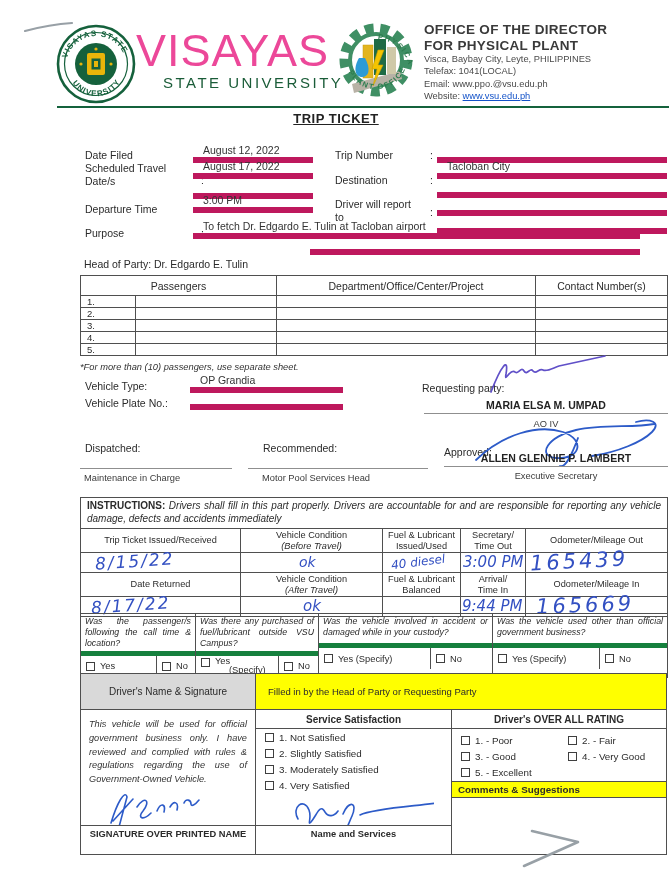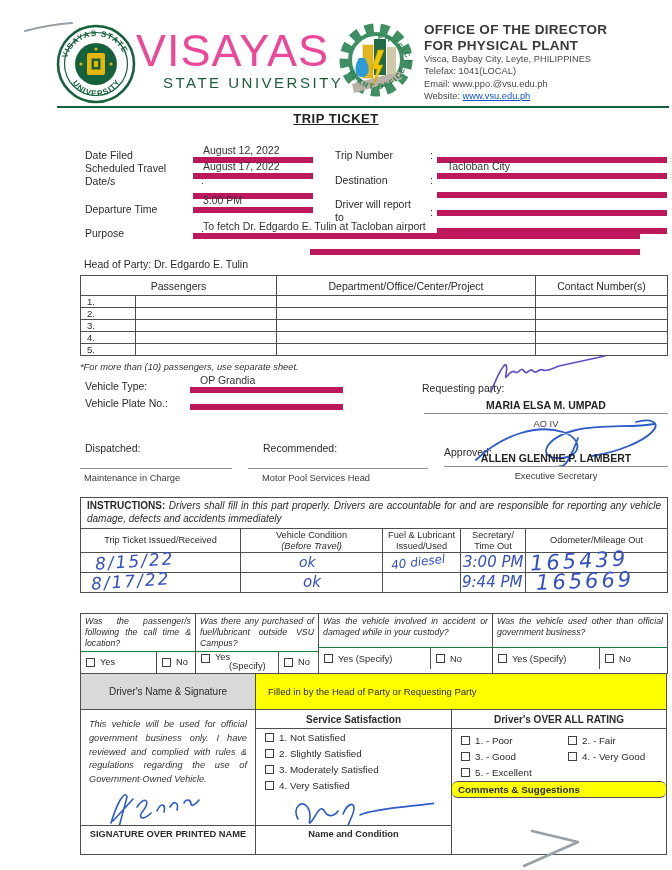--- a/index.html
+++ b/index.html
@@ -37,21 +37,21 @@
 
   .instr-text { font-size:10px; padding:2px 6px 3px 6px; line-height:1.25; text-align:justify; }
   .instr-text i { font-style:italic; }
   .log-head td { font-size:9.2px; text-align:center; height:23px; line-height:1.15; padding:1px; }
   .log-sub { font-style:italic; display:block; }
   .log-val td { height:20px; position:relative; }
 
   .hw { font-family:"DejaVu Sans", sans-serif; font-style:italic; color:#3350c2; white-space:nowrap; }
 
   .q-cell { padding:0 !important; vertical-align:top; }
-  .q-text { min-height:34px; border-bottom:1px solid #15803d; font-size:8.8px; font-style:italic;
+  .q-text { min-height:34px; border-bottom:5px solid #15803d; font-size:8.8px; font-style:italic;
             padding:2px 4px; line-height:1.25; text-align:justify; }
   .q-answers { display:flex; height:21px; }
   .q-yes { flex:1; border-right:1px solid #4f4f4f; display:flex; align-items:center;
            padding-left:5px; font-size:9.3px; }
   .q-no { display:flex; align-items:center; padding-left:5px; font-size:9.3px; }
   .q-yes-2line { line-height:1.05; }
   .q-yes-2line .sub { display:block; margin-left:14px; }
 
   .cb { display:inline-block; width:9px; height:9px; border:1.2px solid #3f3f3f;
         background:#fff; margin-right:5px; flex:0 0 auto; }
@@ -67,21 +67,21 @@
   .fb-c1 { width:175px; border-right:1px solid #4f4f4f; display:flex; flex-direction:column; position:relative; }
   .fb-c2 { width:196px; border-right:1px solid #4f4f4f; display:flex; flex-direction:column; position:relative; }
   .fb-c3 { flex:1; display:flex; flex-direction:column; }
   .cert { font-size:9.2px; font-style:italic; text-align:justify; line-height:1.5; padding:8px 8px 0 8px; color:#333; }
   .col-head { height:19px; border-bottom:1px solid #4f4f4f; display:flex; align-items:center;
               justify-content:center; font-size:10px; font-weight:bold; flex:0 0 auto; }
   .opt { display:flex; align-items:center; font-size:9.8px; padding:2.5px 0 2.5px 9px; }
   .rating-grid { display:grid; grid-template-columns:1fr 1fr; padding:3px 0 1px 0; }
   .rating-grid .opt { padding:2.5px 0 2.5px 9px; }
   .comments-head { background:#ffff00; border-top:1px solid #4f4f4f; border-bottom:1px solid #4f4f4f;
-                   font-size:9.8px; font-weight:bold; padding:2px 6px; flex:0 0 auto;border-radius:6px; }
+                   font-size:9.8px; font-weight:bold; padding:2px 6px; flex:0 0 auto; }
   .sig-caption { border-top:1px solid #4f4f4f; text-align:center; font-size:9.3px; font-weight:bold;
                  padding:3px 0 2px 0; flex:0 0 auto; }
   .fb-spacer { height:13px; flex:0 0 auto; }
   .push { margin-top:auto; }
 </style>
 </head>
 <body>
 
 <svg class="abs" style="left:24px;top:20px" width="50" height="16">
   <path d="M1,11 C16,7 32,4 48,3" stroke="#98a0a6" stroke-width="2.2" fill="none" stroke-linecap="round"></path>
@@ -284,20 +284,27 @@
         </td>
     <td>
           <span class="hw abs" style="left:8px;top:2px;font-size:12px;transform:rotate(-7deg)">40 diesel</span>
         </td>
     <td>
           <span class="hw abs" style="left:2px;top:0;font-size:15px">3:00 PM</span>
         </td>
     <td>
           <span class="hw abs" style="left:4px;top:-4px;font-size:21px;letter-spacing:3px;transform:rotate(-3deg)">165439</span>
         </td>
+  </tr>
+  <tr class="log-head">
+    <td>Date Returned</td>
+    <td><span>Vehicle Condition</span><span class="log-sub">(After Travel)</span></td>
+    <td>Fuel &amp; Lubricant Balanced</td>
+    <td><span>Arrival/</span><span class="log-sub" style="font-style:normal">Time In</span></td>
+    <td>Odometer/Mileage In</td>
   </tr>
   <tr class="log-val">
     <td>
           <span class="hw abs" style="left:10px;top:-2px;font-size:17px;letter-spacing:2px;transform:rotate(-4deg)">8/17/22</span>
         </td>
     <td>
           <span class="hw abs" style="left:62px;top:0;font-size:15px">ok</span>
         </td>
     <td><span class="hw"></span></td>
     <td>
@@ -403,21 +410,21 @@
           <span class="cb"></span>
           <span>3.  Moderately Satisfied</span>
         </div>
       <div class="opt">
           <span class="cb"></span>
           <span>4.  Very Satisfied</span>
         </div>
       <svg class="push" style="margin-left:28px" width="150" height="36">
         <path d="M14,26 c-7,-12 6,-22 11,-9 c3,8 -2,16 2,12 c6,-7 9,-19 14,-10 c3,5 9,5 13,-1 m5,3 c6,-14 15,-12 9,2 c-5,11 -9,24 -16,29 m24,-30 c14,-7 60,-9 84,-13" stroke="#2d5bc8" stroke-width="1.6" fill="none" stroke-linecap="round"></path>
       </svg>
-      <div class="sig-caption">Name and Condition</div>
+      <div class="sig-caption">Name and Services</div>
       <div class="fb-spacer"></div>
     </div>
     <div class="fb-c3">
       <div class="col-head">Driver's OVER ALL RATING</div>
       <div class="rating-grid">
         <div class="opt">
             <span class="cb"></span>
             <span>1. - Poor</span>
           </div>
         <div class="opt">

